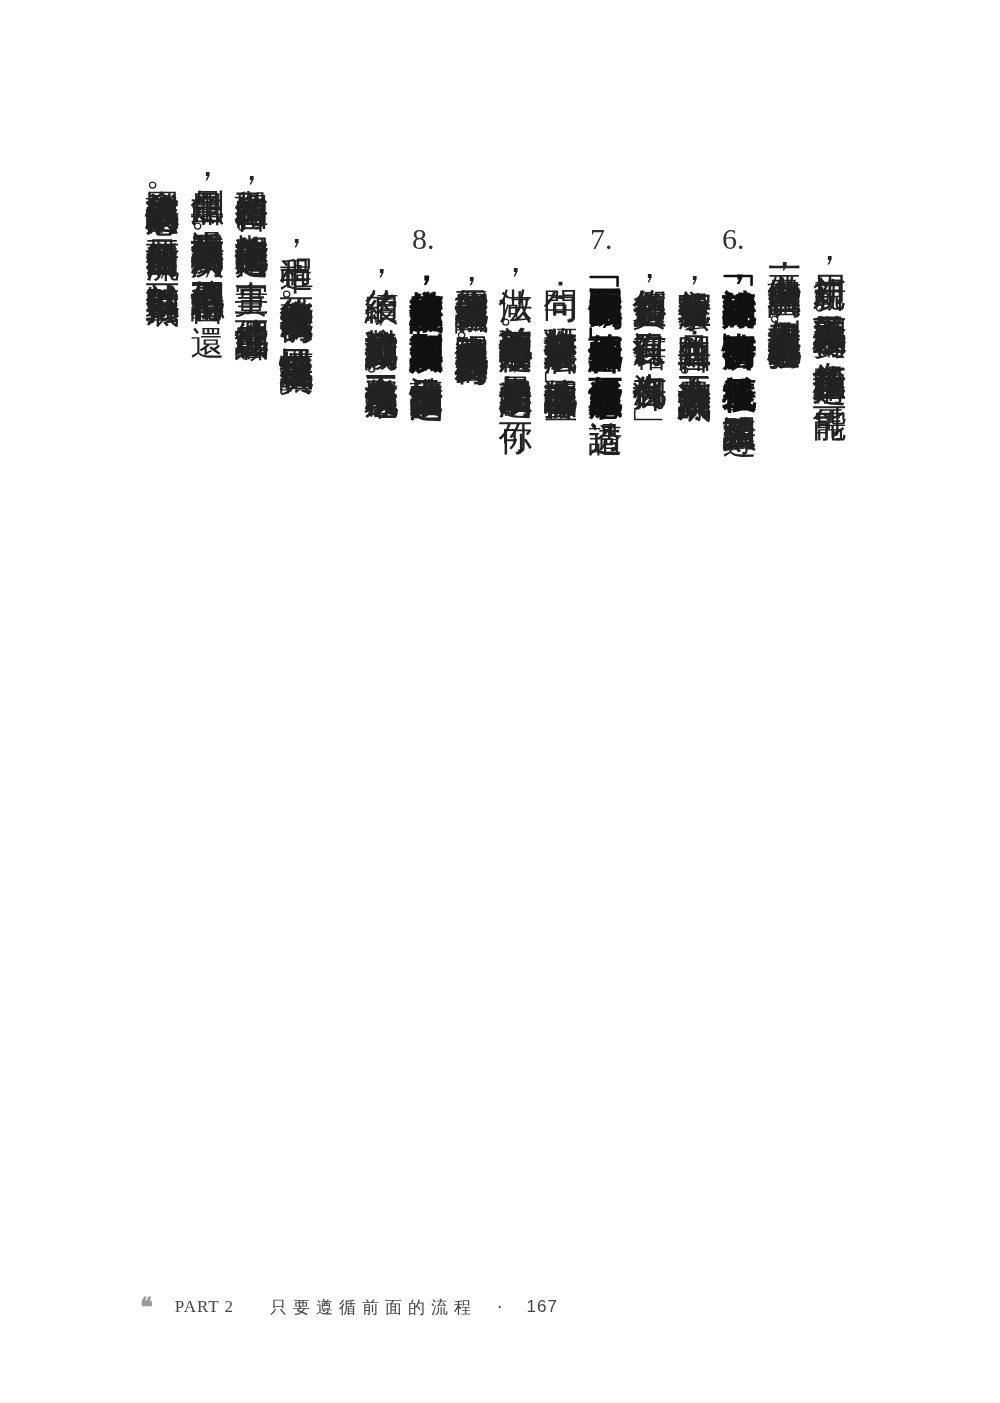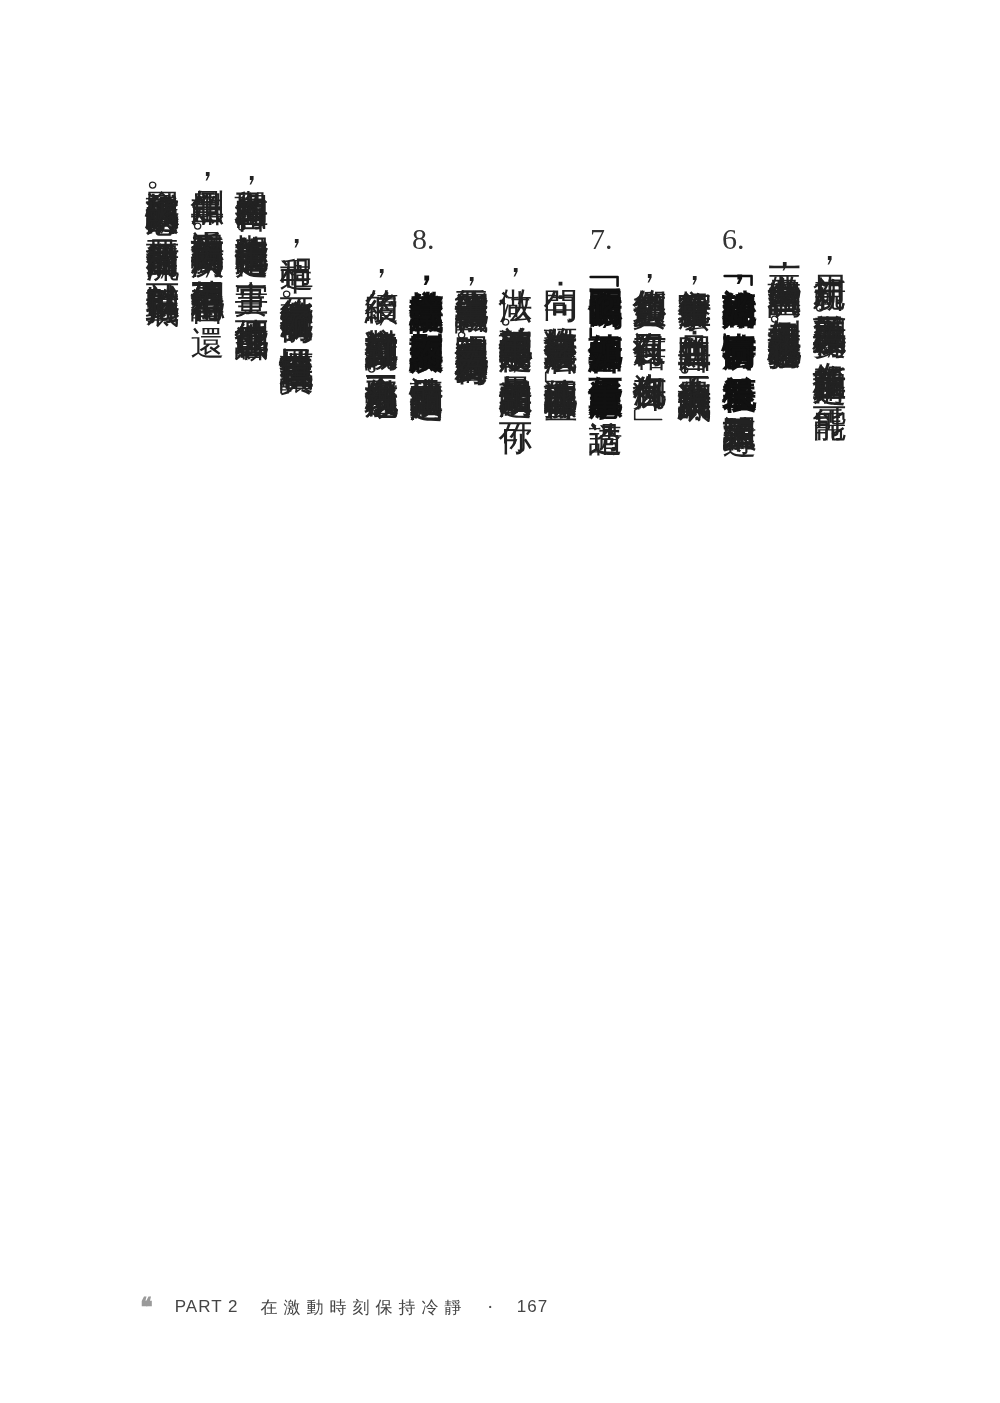--- a/index.html
+++ b/index.html
@@ -54,23 +54,23 @@
   }
   .footer .quote {
     color: #9a9a9a;
     font-size: 26px;
     font-weight: bold;
     letter-spacing: -4px;
     margin-right: 26px;
     font-family: "DejaVu Serif", serif;
   }
   .footer .part {
-    font-family: Liberation Sans, sans-serif;
+    font-family: Liberation Serif, serif;
     letter-spacing: 1px;
-    margin-right: 22px;
+    margin-right: 36px;
   }
   .footer .title {
     letter-spacing: 6px;
     margin-right: 20px;
   }
   .footer .dot {
     margin-right: 24px;
   }
   .footer .pagenum {
     font-family: Liberation Sans, sans-serif;
@@ -141,18 +141,18 @@
     <span>倒是非黑白，反過來讓你因為執行新規則而內疚。他們不但不會承認行為不當，還</span>
   </div>
 
   <div class="col" style="left:141px; top:163px;">
     <span>會試圖把你講成缺乏同情心的人。只要遵循前面的流程，就可以幫助你堅持到底，</span>
   </div>
 
   <div class="footer">
     <span class="quote">❛❛</span>
     <span class="part">PART 2</span>
-    <span class="title">在激動時刻保持冷靜</span>
+    <span class="title">只要遵循前面的流程</span>
     <span class="dot">·</span>
     <span class="pagenum">167</span>
   </div>
 
 </div>
 
 </body></html>

